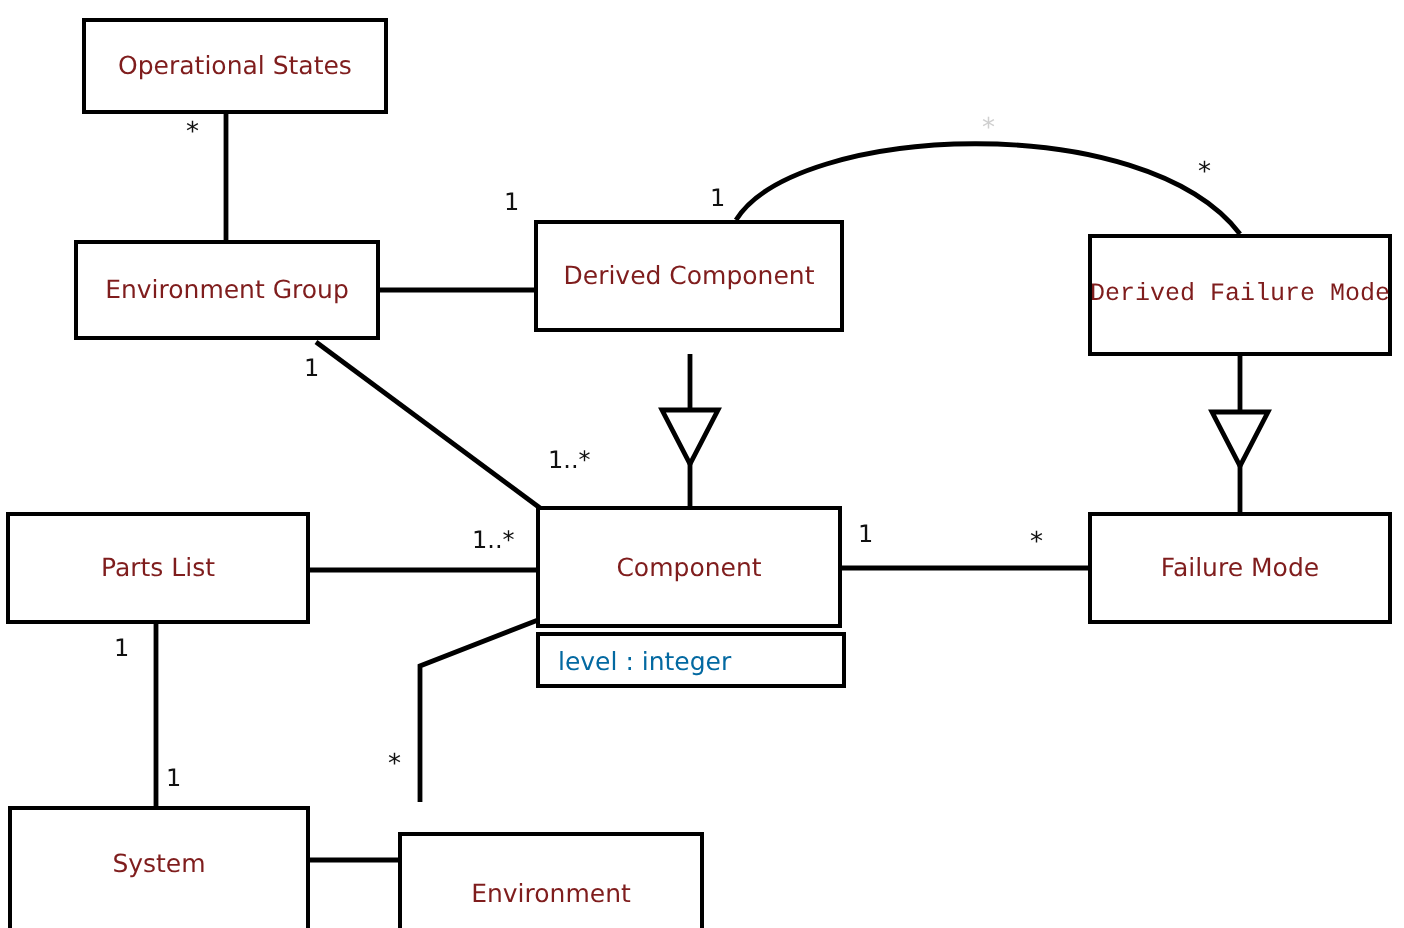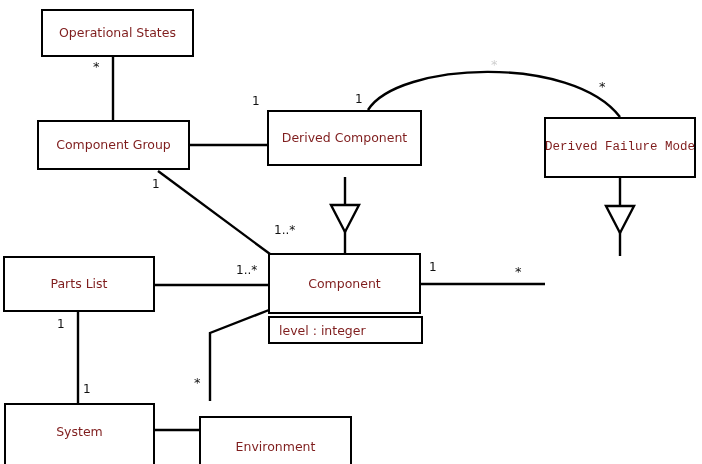--- a/index.html
+++ b/index.html
@@ -43,21 +43,21 @@
   .uml-attr {
     position: absolute;
     box-sizing: border-box;
     border: 2px solid #000000;
     background: #ffffff;
     display: flex;
     align-items: center;
     justify-content: flex-start;
     padding-left: 9px;
     font-size: 12.5px;
-    color: #7f1d1d;
+    color: #0369a1;
     white-space: nowrap;
     z-index: 3;
   }
   .mult {
     position: absolute;
     font-size: 12px;
     color: #111111;
     line-height: 1;
     white-space: nowrap;
     z-index: 4;
@@ -102,21 +102,21 @@
     <path d="M269,310 L210,333 L210,401" stroke="#000" stroke-width="2.4" fill="none" stroke-linejoin="miter"></path>
 
     <path d="M155,430 L200,430" stroke="#000" stroke-width="2.4" fill="none"></path>
   </svg>
 
   <div class="uml-class" style="left:41px; top:9px; width:153px; height:48px;">
     <span>Operational States</span>
   </div>
 
   <div class="uml-class" style="left:37px; top:120px; width:153px; height:50px;">
-    <span>Component Group</span>
+    <span>Environment Group</span>
   </div>
 
   <div class="uml-class" style="left:267px; top:110px; width:155px; height:56px;">
     <span>Derived Component</span>
   </div>
 
   <div class="uml-class" style="left:544px; top:117px; width:152px; height:61px;font-family:Liberation Mono, monospace;">
     <span>Derived Failure Mode</span>
   </div>
 
@@ -125,20 +125,23 @@
   </div>
 
   <div class="uml-class" style="left:268px; top:253px; width:153px; height:61px;">
     <span>Component</span>
   </div>
 
   <div class="uml-attr" style="left:268px; top:316px; width:155px; height:28px;">
     <span>level : integer</span>
   </div>
 
+  <div class="uml-class" style="left:544px; top:256px; width:152px; height:56px;">
+    <span>Failure Mode</span>
+  </div>
 
   <div class="uml-class" style="left:4px; top:403px; width:151px; height:64px;">
     <span style="position:relative; top:-3px;">System</span>
   </div>
 
   <div class="uml-class" style="left:199px; top:400px; width:153px; height:62px;margin-top:16px;">
     <span>Environment</span>
   </div>
 
   <div class="mult star" style="left:93px; top:60px;">*</div>

